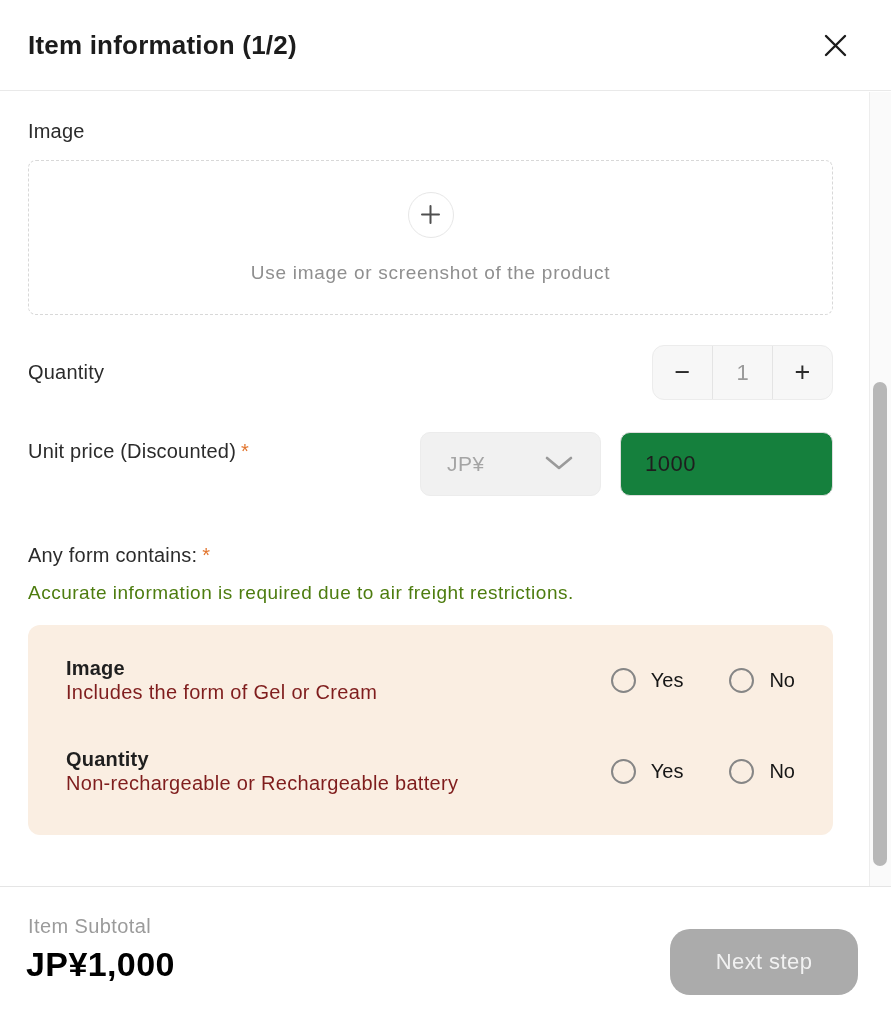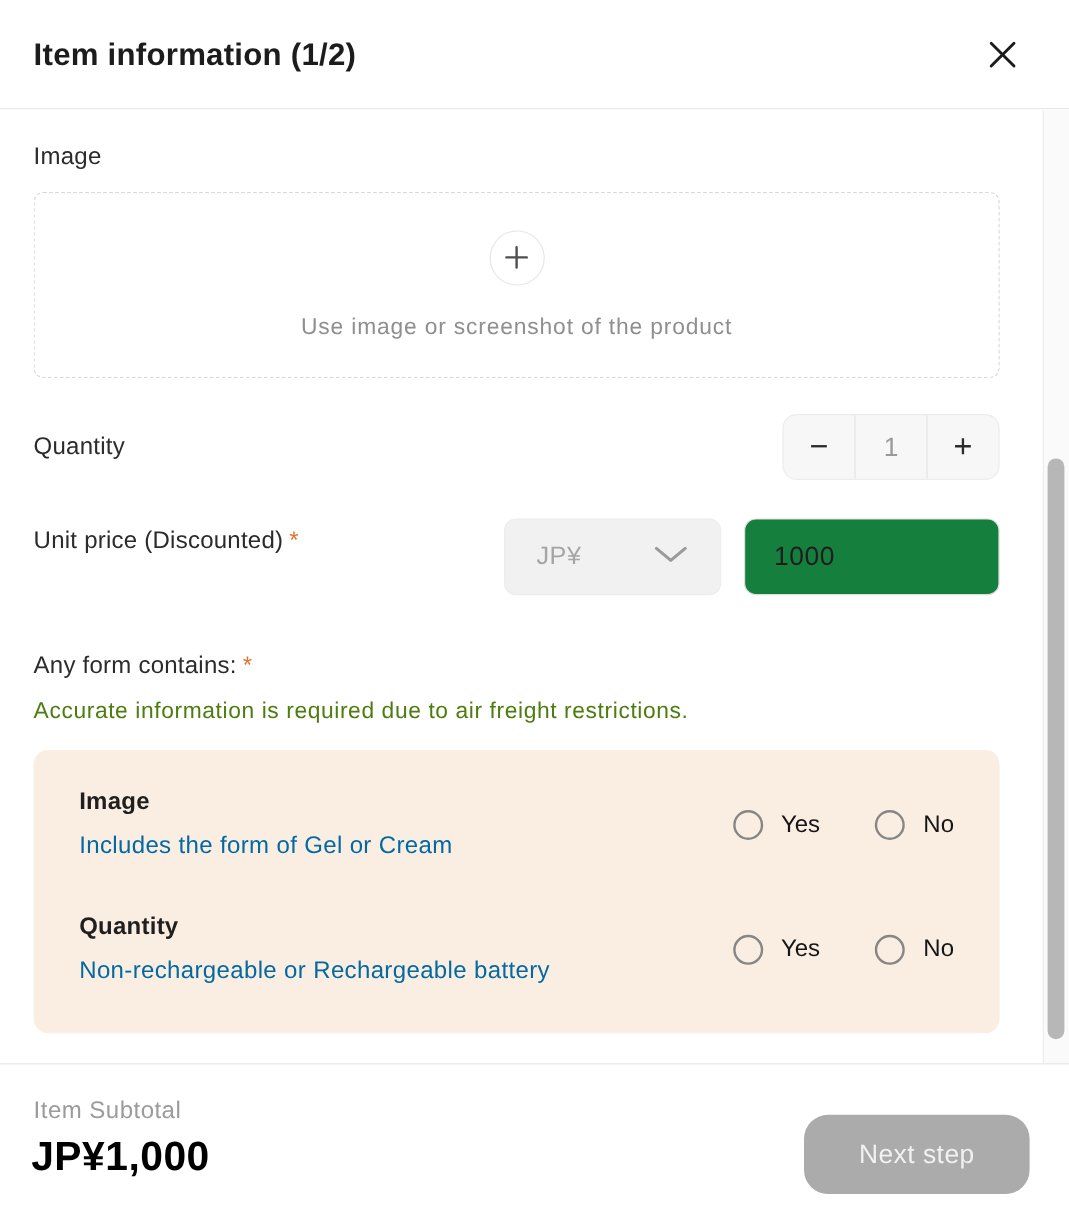--- a/index.html
+++ b/index.html
@@ -75,21 +75,21 @@
   .contains-label { margin-top:48px; }
   .helper { margin-top:15px; font-size:19px; color:#4d7c0f; letter-spacing:0.5px; }
 
   .panel {
     margin-top:21px; background:#faeee2; border-radius:12px;
     padding:32px 38px 40px 38px;
     display:flex; flex-direction:column; gap:44px;
   }
   .panel-row { display:flex; align-items:center; justify-content:space-between; }
   .panel-row-title { font-size:20px; font-weight:700; color:#1f1f1f; letter-spacing:0.2px; }
-  .panel-row-subtitle { margin-top:14px; font-size:20px; color:#0369a1; letter-spacing:0.3px; }
+  .panel-row-subtitle { margin-top:1px; font-size:20px; color:#7f1d1d; letter-spacing:0.3px; }
   .radio-group { display:flex; align-items:flex-end; gap:46px; }
   .radio-option { display:flex; align-items:center; gap:15px; cursor:pointer; }
   .radio-circle {
     width:25px; height:25px; border:2px solid #868686; border-radius:50%;
     background:transparent; flex:none;
   }
   .radio-label { font-size:20px; color:#161616; }
 
   
   .scrollbar-track {

